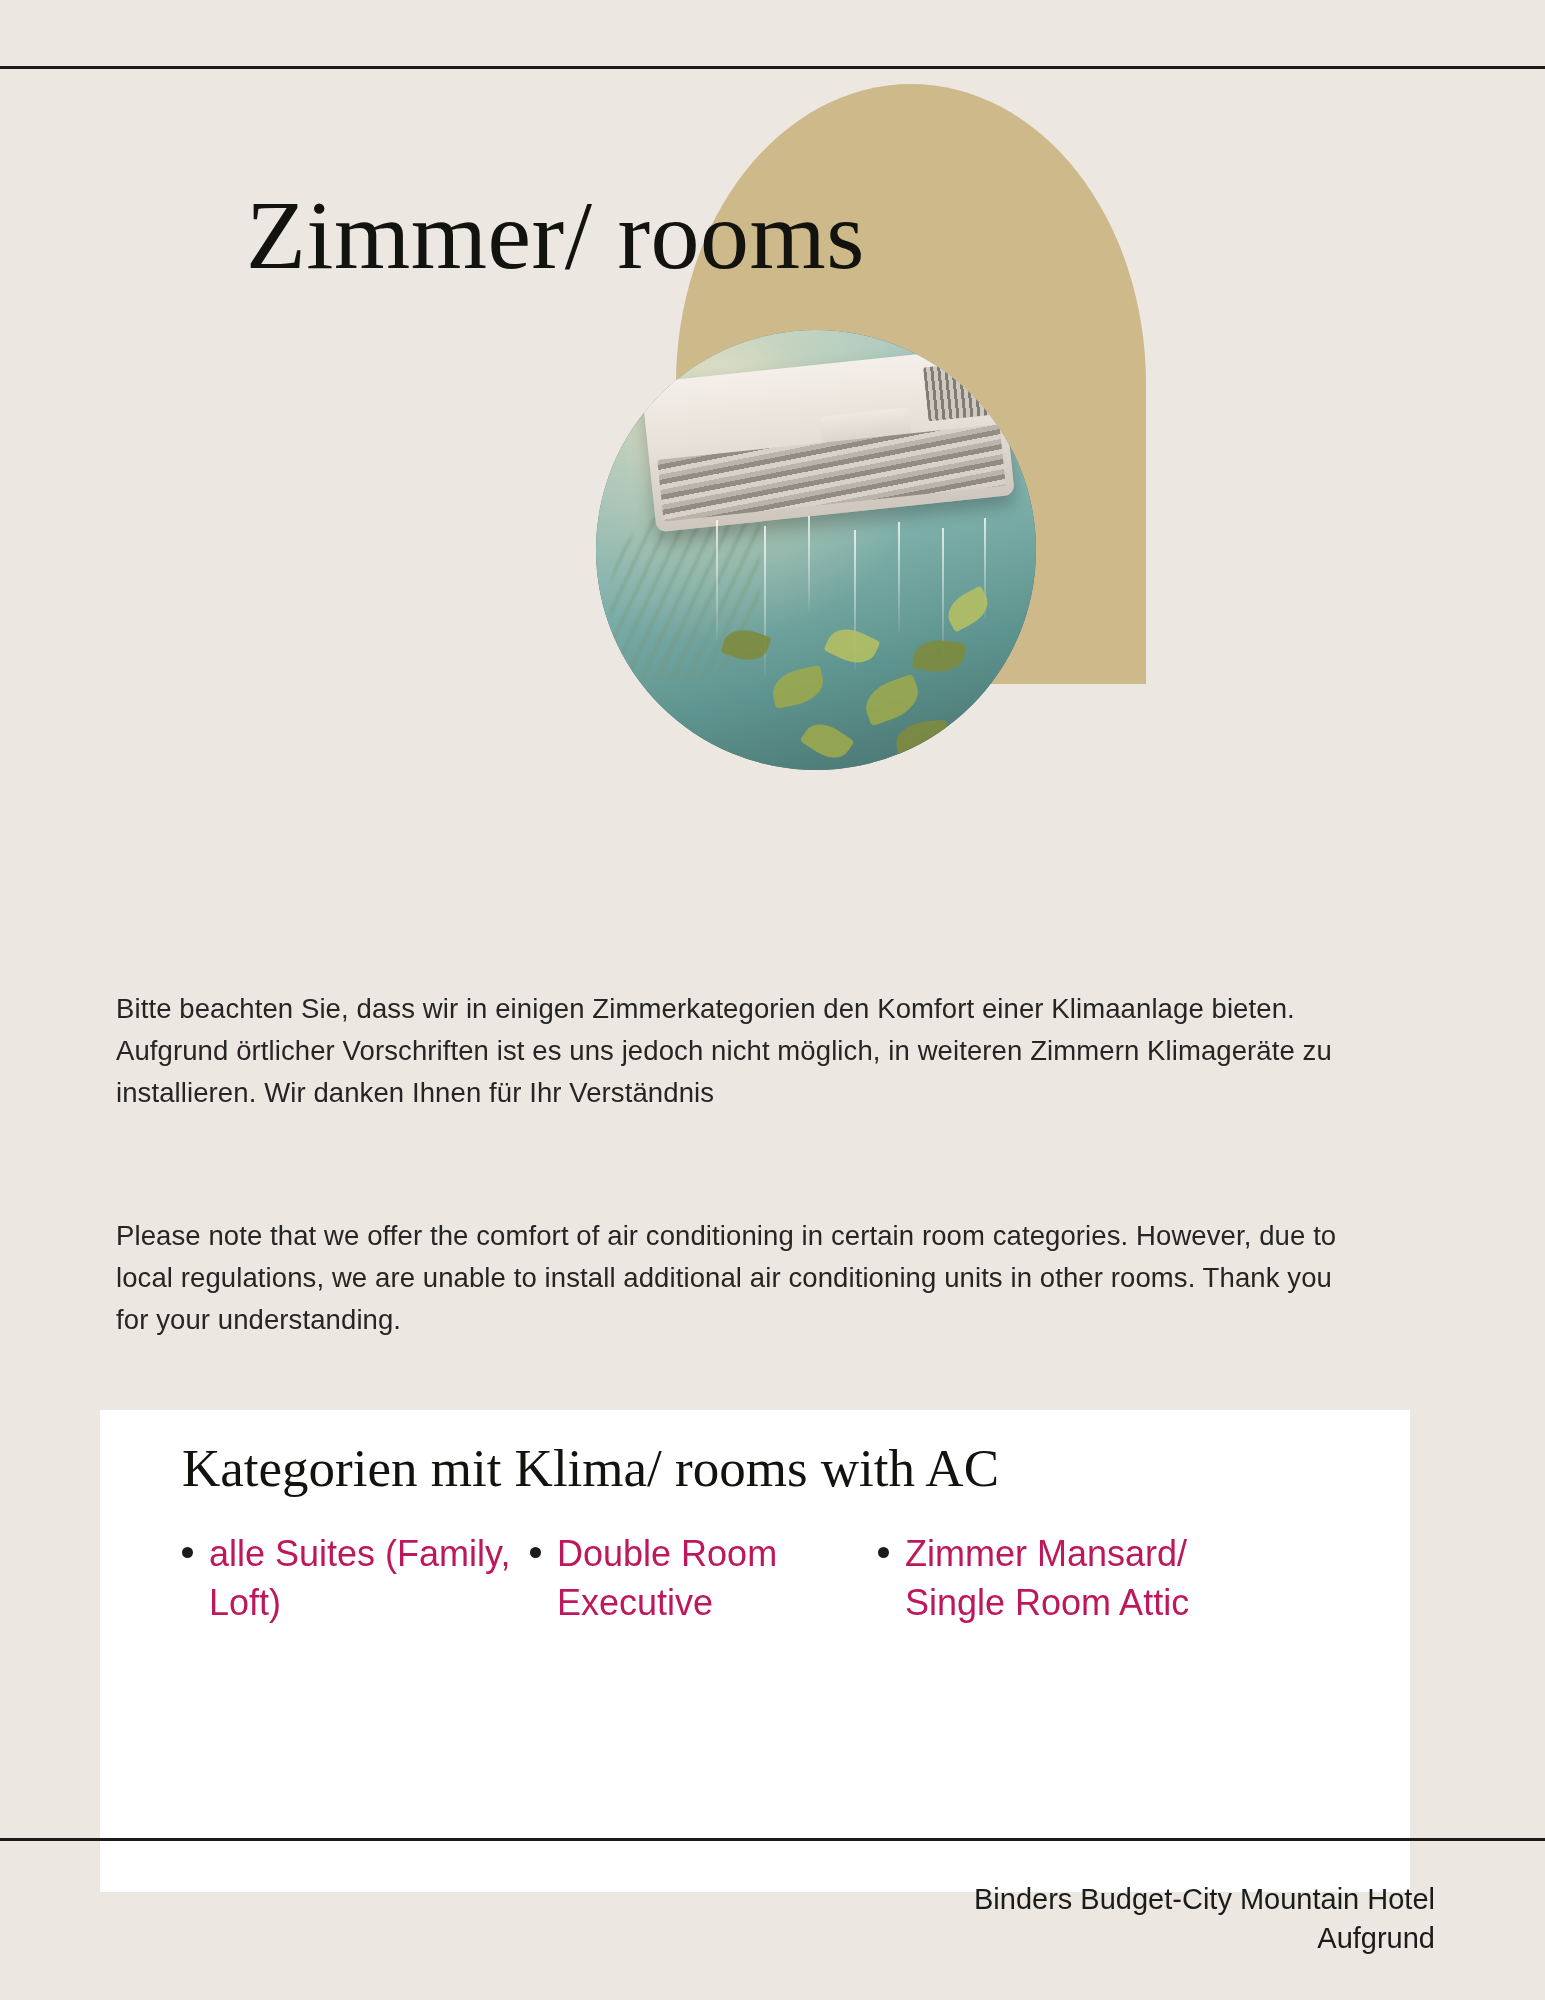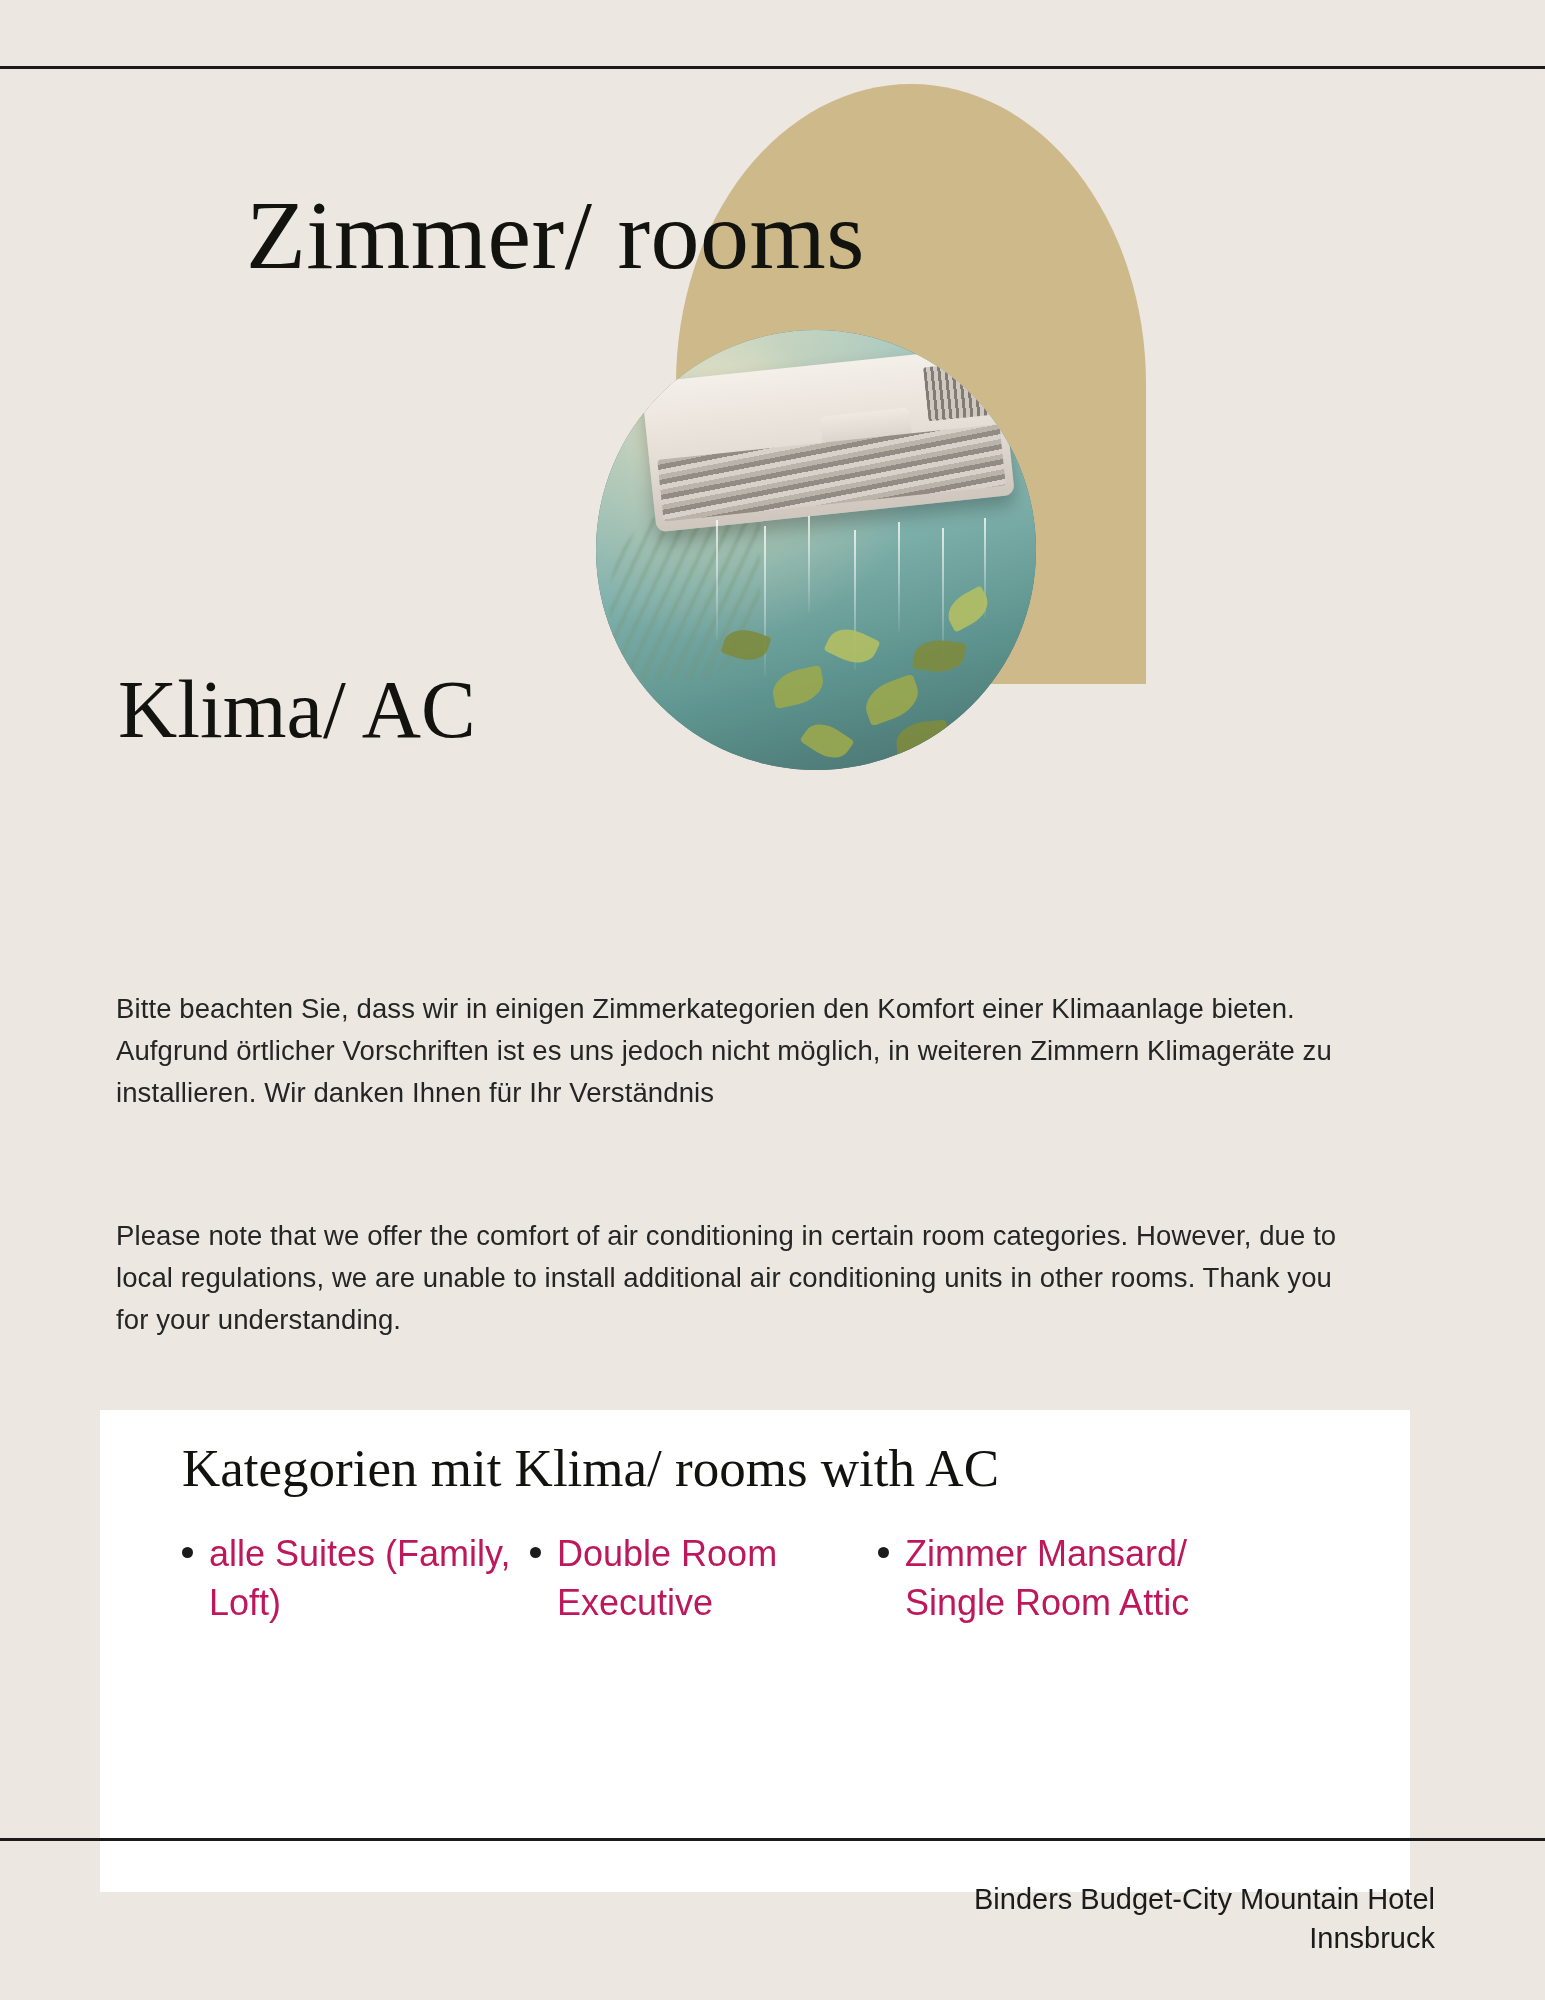--- a/index.html
+++ b/index.html
@@ -269,21 +269,20 @@
       <div class="leaf light" style="left:232px; top:300px; width:48px; height:32px; transform:rotate(26deg);"></div>
       <div class="leaf" style="left:268px; top:352px; width:56px; height:36px; transform:rotate(-20deg);"></div>
       <div class="leaf dark" style="left:318px; top:310px; width:50px; height:32px; transform:rotate(8deg);"></div>
       <div class="leaf light" style="left:350px; top:264px; width:44px; height:30px; transform:rotate(-28deg);"></div>
       <div class="leaf" style="left:208px; top:396px; width:46px; height:30px; transform:rotate(34deg);"></div>
       <div class="leaf dark" style="left:300px; top:392px; width:52px; height:32px; transform:rotate(-6deg);"></div>
     </div>
   </div>
 
   <div class="title-zimmer">Zimmer/ rooms</div>
-  <div class="title-klima">Klima/ AC</div>
 
   <div class="para para-de">Bitte beachten Sie, dass wir in einigen Zimmerkategorien den Komfort einer Klimaanlage bieten. Aufgrund örtlicher Vorschriften ist es uns jedoch nicht möglich, in weiteren Zimmern Klimageräte zu installieren. Wir danken Ihnen für Ihr Verständnis</div>
   <div class="para para-en">Please note that we offer the comfort of air conditioning in certain room categories. However, due to local regulations, we are unable to install additional air conditioning units in other rooms. Thank you for your understanding.</div>
 
   <div class="card">
     <div class="card-title">Kategorien mit Klima/ rooms with AC</div>
     <div class="card-cols">
       <div class="col">
         <span class="bullet"></span>
         <span class="col-text">alle Suites (Family, Loft)</span>
@@ -296,16 +295,16 @@
         <span class="bullet"></span>
         <span class="col-text">Zimmer Mansard/ Single Room Attic</span>
       </div>
     </div>
   </div>
 
   <div class="rule-bottom"></div>
 
   <div class="footer">
     <div>Binders Budget-City Mountain Hotel</div>
-    <div>Innsbruck</div>
+    <div>Aufgrund</div>
   </div>
 
 </div>
 
 </body></html>

